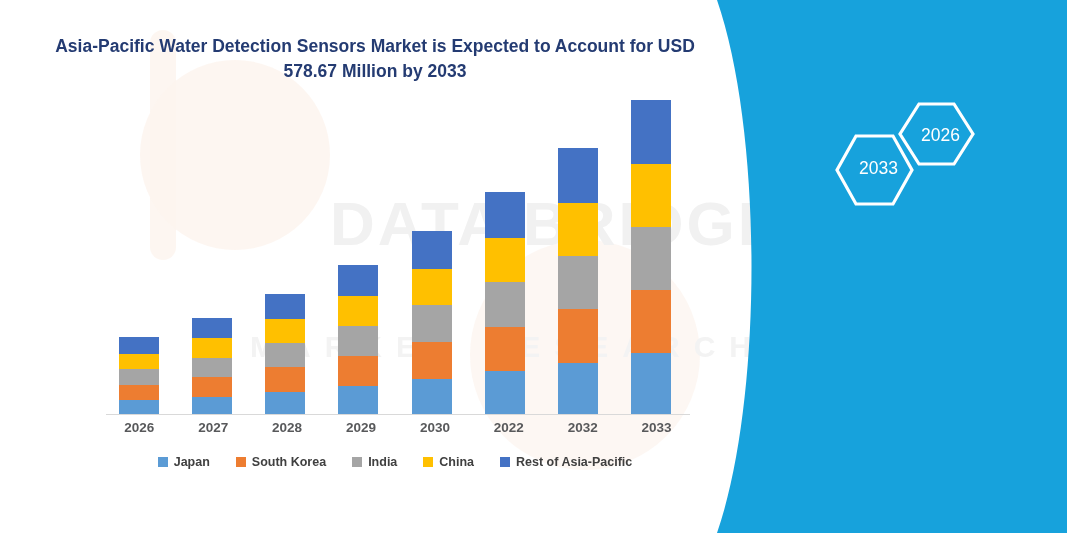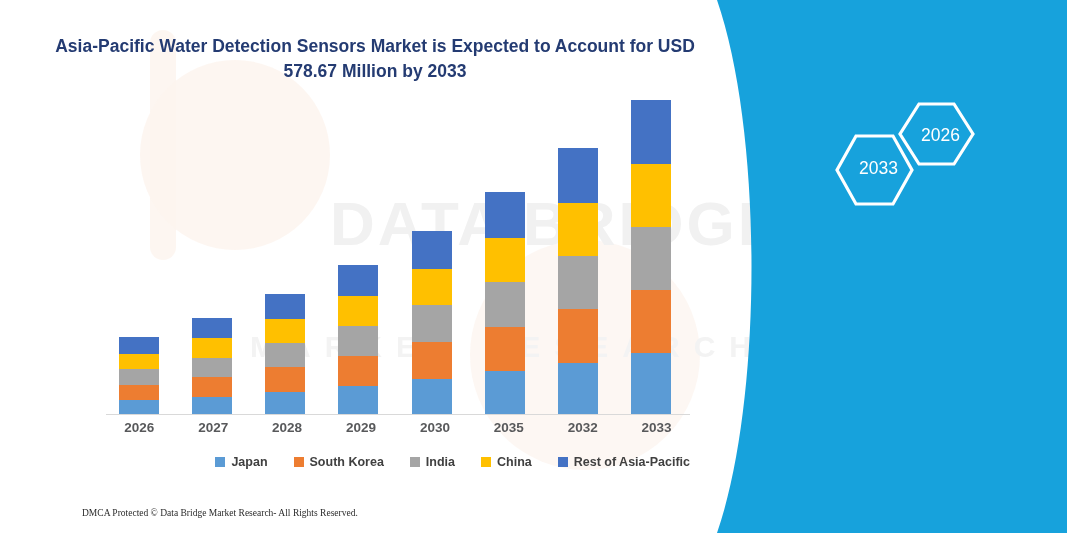--- a/index.html
+++ b/index.html
@@ -134,21 +134,21 @@
     color: #58595b;
   }
 
   
   .legend {
     position: absolute;
     left: 100px;
     top: 455px;
     width: 590px;
     display: flex;
-    justify-content: flex-end;
+    justify-content: center;
     align-items: center;
     gap: 26px;
   }
   .legend-item {
     display: flex;
     align-items: center;
     gap: 6px;
   }
   .legend-swatch {
     width: 10px;
@@ -335,21 +335,21 @@
       </div>
     <div class="axis-line"></div>
   </div>
 
   <div class="xlabels" id="xlabels">
       <div class="xlabel">2026</div>
       <div class="xlabel">2027</div>
       <div class="xlabel">2028</div>
       <div class="xlabel">2029</div>
       <div class="xlabel">2030</div>
-      <div class="xlabel">2035</div>
+      <div class="xlabel">2022</div>
       <div class="xlabel">2032</div>
       <div class="xlabel">2033</div>
     </div>
 
   <div class="legend" id="legend">
       <div class="legend-item">
         <span class="legend-swatch" style="background: rgb(91, 155, 213);"></span>
         <span class="legend-label">Japan</span>
       </div>
       <div class="legend-item">
@@ -364,21 +364,20 @@
         <span class="legend-swatch" style="background: rgb(255, 192, 0);"></span>
         <span class="legend-label">China</span>
       </div>
       <div class="legend-item">
         <span class="legend-swatch" style="background: rgb(68, 114, 196);"></span>
         <span class="legend-label">Rest of Asia-Pacific</span>
       </div>
     </div>
 
   <div class="footer">
-    <span>DMCA Protected © Data Bridge Market Research-  All Rights Reserved.</span>
   </div>
 
   <div class="right-panel">
     <svg class="bg" width="374" height="533" viewBox="0 0 374 533">
       <path id="panel-path" d="M 24 0 L 374 0 L 374 533 L 24 533 C 70 400 70 133 24 0 Z" fill="#17A2DC"></path>
     </svg>
 
     <div class="rp-content">
 
 

